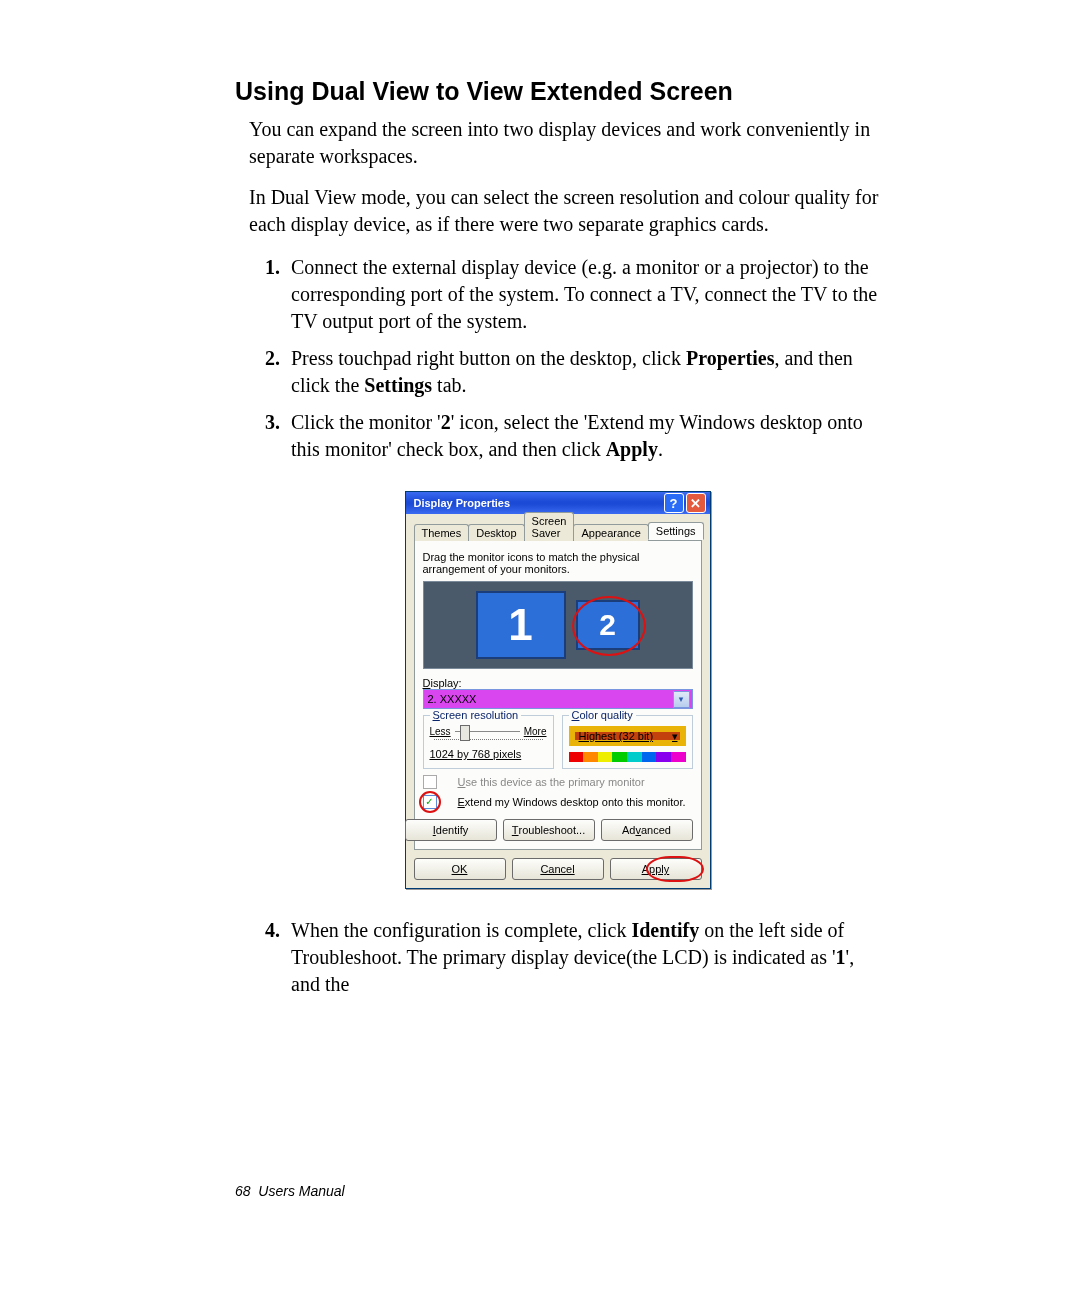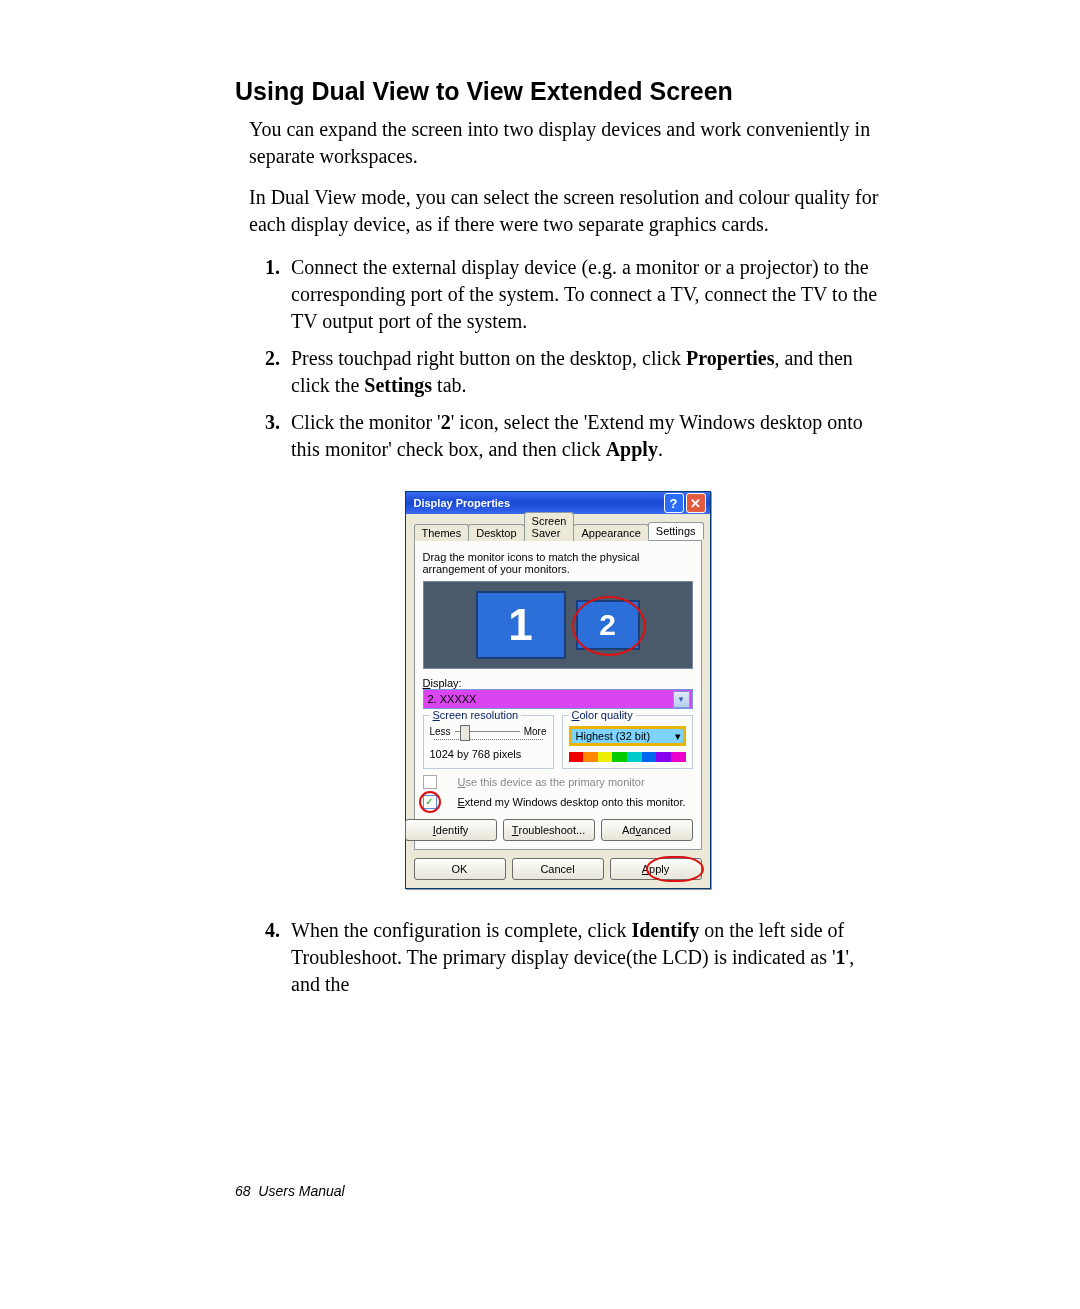--- a/index.html
+++ b/index.html
@@ -155,20 +155,21 @@
     display:flex;align-items:center;justify-content:center;
     color:#2b5bb5;font-size:9px;
   }
 
   .dp-cols { display: flex; gap: 8px; margin-top: 6px; }
   .gbox {
     flex: 1;
     border: 1px solid #bfcddb;
     padding: 6px;
     position: relative;
+    text-decoration: underline;
   }
   .gbox .gtitle {
     position: absolute; top: -7px; left: 6px;
     background: #fcfcfa; padding: 0 3px;
     color: #0a246a;
   }
   .slider-row { display: flex; align-items: center; justify-content: space-between; font-size:10px; margin-top:4px; }
   .slider {
     flex:1; margin: 0 4px; height: 10px; position: relative;
   }
@@ -176,21 +177,21 @@
     content:""; position:absolute; left:0; right:0; top:4px; height:1px; background:#888;
   }
   .slider-thumb {
     position:absolute; left:8%; top:-2px; width:8px; height:14px;
     background:#e8e8e0; border:1px solid #6b6b6b;
   }
   .slider-ticks { height:4px; margin: 2px 4px 0 4px; border-top:1px dotted #777; }
   .res-readout { margin-top:4px; }
 
   .cq-select {
-    width: 100%; height: 20px; border:3px solid #eab308; background:#7dd3fc;
+    width: 100%; height: 20px; border:6px solid #eab308; background:#c2410c;
     display:flex;align-items:center;justify-content:space-between;padding:0 2px 0 4px;box-sizing:border-box;margin-top:4px;
   }
   .cq-bar { height:10px; margin-top:6px; display:flex; }
   .cq-bar span { flex:1; }
   .c1{background:#e00}.c2{background:#f80}.c3{background:#ee0}.c4{background:#0c0}
   .c5{background:#0cc}.c6{background:#06e}.c7{background:#80e}.c8{background:#e0c}
 
   .chk-row { display:flex; align-items:center; gap:21px; margin-top:6px; font-size:11px; }
   .chk {
     width:12px;height:12px;border:1px solid #5b8bd8;background:#fff;
@@ -329,21 +330,21 @@
                 <span>roubleshoot...</span>
               </div>
             <div class="xp-btn">
                 <span>Ad</span>
                 <span class="underline">v</span>
                 <span>anced</span>
               </div>
           </div>
         </div>
 
-        <div class="btn-row" style="margin-top:8px;">
+        <div class="btn-row" style="margin-top:8px;text-decoration:underline;">
           <div class="xp-btn">OK</div>
           <div class="xp-btn">Cancel</div>
           <div class="apply-wrap">
             <div class="xp-btn">
                 <span class="underline">A</span>
                 <span>pply</span>
               </div>
             <span class="ring-apply"></span>
           </div>
         </div>

